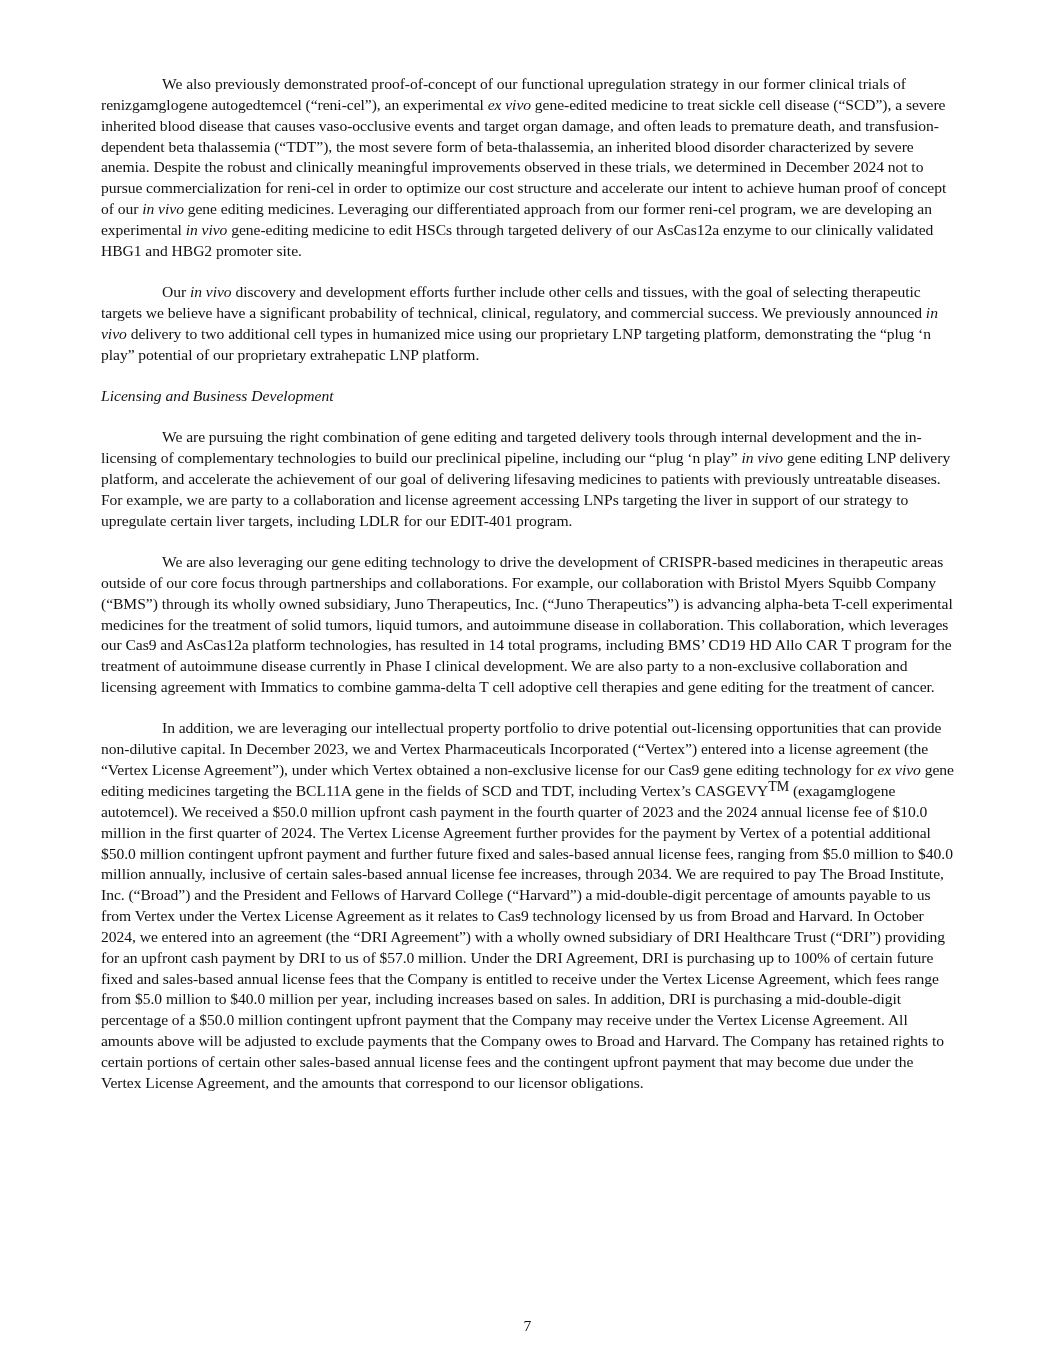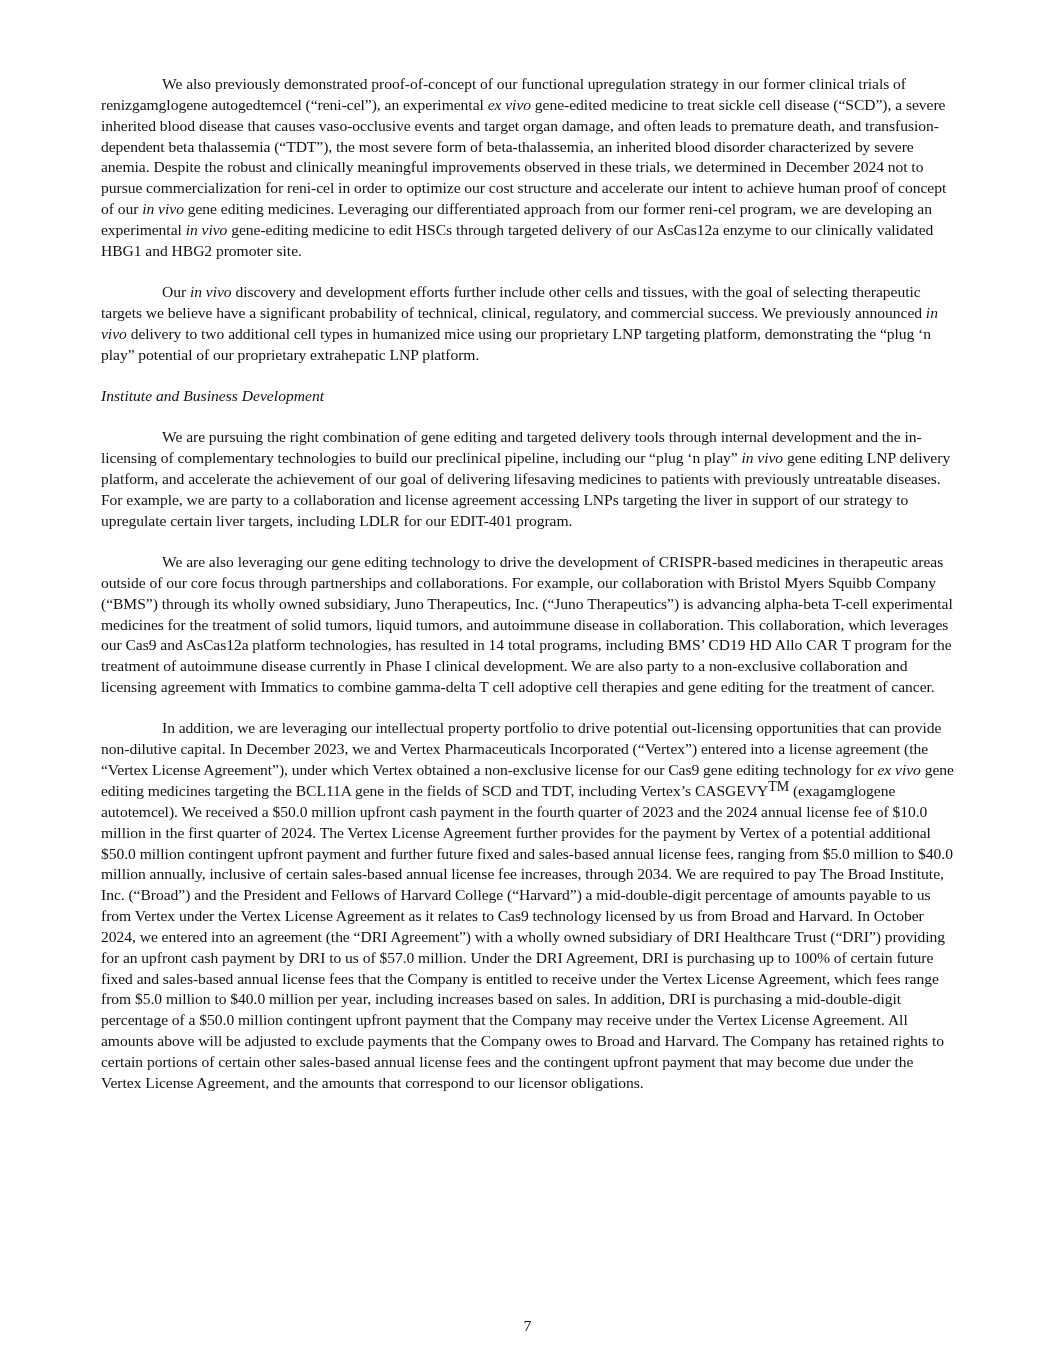--- a/index.html
+++ b/index.html
@@ -50,19 +50,19 @@
       font-size: 15.6px;
       line-height: 20px;
     }
   </style>
 </head>
 <body>
 
 <div class="page">
   <p class="para"><span>We also previously demonstrated proof-of-concept of our functional upregulation strategy in our former clinical trials of renizgamglogene autogedtemcel (“reni-cel”), an experimental </span><em>ex vivo</em><span> gene-edited medicine to treat sickle cell disease (“SCD”), a severe inherited blood disease that causes vaso-occlusive events and target organ damage, and often leads to premature death, and transfusion-dependent beta thalassemia (“TDT”), the most severe form of beta-thalassemia, an inherited blood disorder characterized by severe anemia. Despite the robust and clinically meaningful improvements observed in these trials, we determined in December 2024 not to pursue commercialization for reni-cel in order to optimize our cost structure and accelerate our intent to achieve human proof of concept of our </span><em>in vivo</em><span> gene editing medicines. Leveraging our differentiated approach from our former reni-cel program, we are developing an experimental </span><em>in vivo</em><span> gene-editing medicine to edit HSCs through targeted delivery of our AsCas12a enzyme to our clinically validated HBG1 and HBG2 promoter site.</span></p>
   <p class="para"><span>Our </span><em>in vivo</em><span> discovery and development efforts further include other cells and tissues, with the goal of selecting therapeutic targets we believe have a significant probability of technical, clinical, regulatory, and commercial success. We previously announced </span><em>in vivo</em><span> delivery to two additional cell types in humanized mice using our proprietary LNP targeting platform, demonstrating the “plug ‘n play” potential of our proprietary extrahepatic LNP platform.</span></p>
-  <p class="heading">Institute and Business Development</p>
+  <p class="heading">Licensing and Business Development</p>
   <p class="para"><span>We are pursuing the right combination of gene editing and targeted delivery tools through internal development and the in-licensing of complementary technologies to build our preclinical pipeline, including our “plug ‘n play” </span><em>in vivo</em><span> gene editing LNP delivery platform, and accelerate the achievement of our goal of delivering lifesaving medicines to patients with previously untreatable diseases. For example, we are party to a collaboration and license agreement accessing LNPs targeting the liver in support of our strategy to upregulate certain liver targets, including LDLR for our EDIT-401 program.</span></p>
   <p class="para"><span>We are also leveraging our gene editing technology to drive the development of CRISPR-based medicines in therapeutic areas outside of our core focus through partnerships and collaborations. For example, our collaboration with Bristol Myers Squibb Company (“BMS”) through its wholly owned subsidiary, Juno Therapeutics, Inc. (“Juno Therapeutics”) is advancing alpha-beta T-cell experimental medicines for the treatment of solid tumors, liquid tumors, and autoimmune disease in collaboration. This collaboration, which leverages our Cas9 and AsCas12a platform technologies, has resulted in 14 total programs, including BMS’ CD19 HD Allo CAR T program for the treatment of autoimmune disease currently in Phase I clinical development. We are also party to a non-exclusive collaboration and licensing agreement with Immatics to combine gamma-delta T cell adoptive cell therapies and gene editing for the treatment of cancer.</span></p>
   <p class="para"><span>In addition, we are leveraging our intellectual property portfolio to drive potential out-licensing opportunities that can provide non-dilutive capital. In December 2023, we and Vertex Pharmaceuticals Incorporated (“Vertex”) entered into a license agreement (the “Vertex License Agreement”), under which Vertex obtained a non-exclusive license for our Cas9 gene editing technology for </span><em>ex vivo</em><span> gene editing medicines targeting the BCL11A gene in the fields of SCD and TDT, including Vertex’s CASGEVY</span><sup>TM</sup><span> (exagamglogene autotemcel). We received a $50.0 million upfront cash payment in the fourth quarter of 2023 and the 2024 annual license fee of $10.0 million in the first quarter of 2024. The Vertex License Agreement further provides for the payment by Vertex of a potential additional $50.0 million contingent upfront payment and further future fixed and sales-based annual license fees, ranging from $5.0 million to $40.0 million annually, inclusive of certain sales-based annual license fee increases, through 2034. We are required to pay The Broad Institute, Inc. (“Broad”) and the President and Fellows of Harvard College (“Harvard”) a mid-double-digit percentage of amounts payable to us from Vertex under the Vertex License Agreement as it relates to Cas9 technology licensed by us from Broad and Harvard. In October 2024, we entered into an agreement (the “DRI Agreement”) with a wholly owned subsidiary of DRI Healthcare Trust (“DRI”) providing for an upfront cash payment by DRI to us of $57.0 million. Under the DRI Agreement, DRI is purchasing up to 100% of certain future fixed and sales-based annual license fees that the Company is entitled to receive under the Vertex License Agreement, which fees range from $5.0 million to $40.0 million per year, including increases based on sales. In addition, DRI is purchasing a mid-double-digit percentage of a $50.0 million contingent upfront payment that the Company may receive under the Vertex License Agreement. All amounts above will be adjusted to exclude payments that the Company owes to Broad and Harvard. The Company has retained rights to certain portions of certain other sales-based annual license fees and the contingent upfront payment that may become due under the Vertex License Agreement, and the amounts that correspond to our licensor obligations.</span></p>
 </div>
 
 <div class="page-number">7</div>
 
 </body></html>

